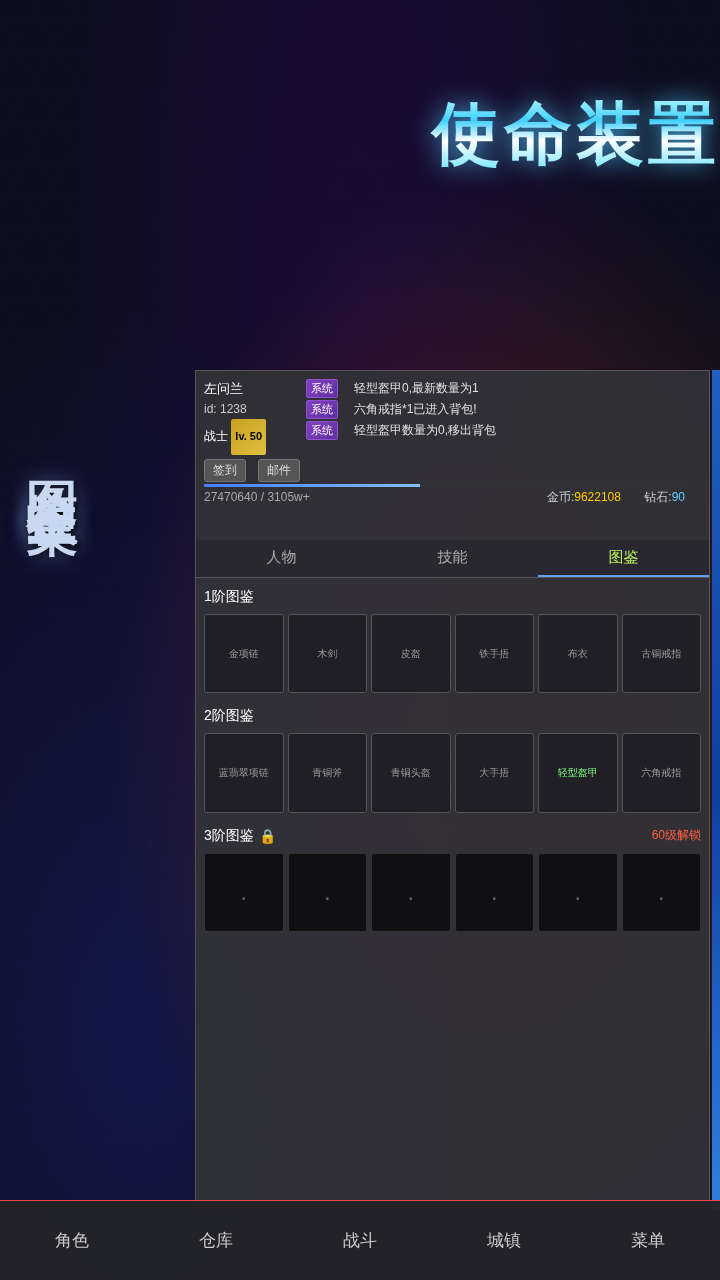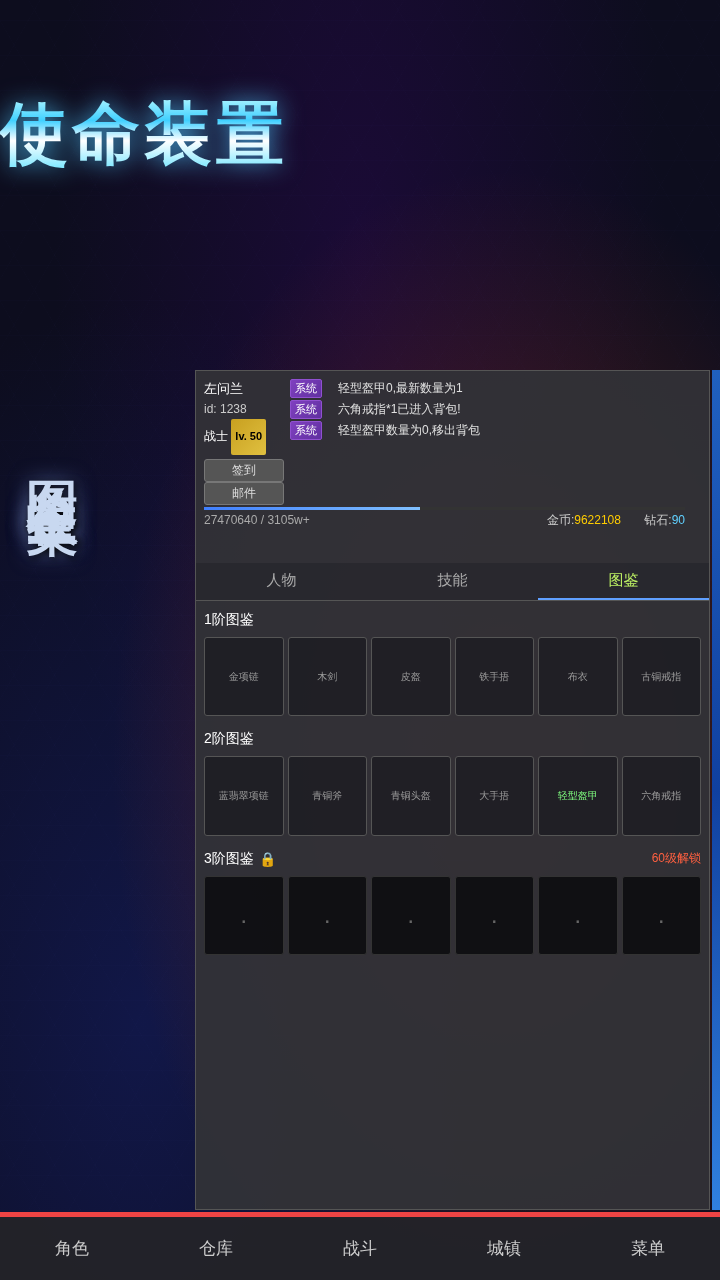--- a/index.html
+++ b/index.html
@@ -31,22 +31,22 @@
       background-image:
         repeating-linear-gradient(0deg, transparent, transparent 34px, rgba(100,100,200,0.15) 35px),
         repeating-linear-gradient(60deg, transparent, transparent 34px, rgba(100,100,200,0.1) 35px),
         repeating-linear-gradient(120deg, transparent, transparent 34px, rgba(100,100,200,0.1) 35px);
     }
 
     
     .title-area {
       position: absolute;
       top: 100px;
-      left: 0; right: 8px;
-      text-align: left;
+      left: 0; right: 0;
+      text-align: right;
       z-index: 5;
     }
     .game-title {
       font-size: 68px;
       font-weight: 900;
       background: linear-gradient(180deg, #a0f0ff 0%, #40d0ff 30%, #ffffff 60%, #80e8ff 100%);
       -webkit-background-clip: text;
       -webkit-text-fill-color: transparent;
       text-shadow: none;
       letter-spacing: 4px;
@@ -108,23 +108,22 @@
       display: inline-block;
       background: linear-gradient(135deg, #c8a020, #e0c040);
       color: #000;
       font-size: 11px;
       font-weight: bold;
       padding: 9px 4px;
       border-radius: 2px;
     }
     .action-buttons {
       display: flex;
-      gap: 0;
+      gap: 12px;
       margin-top: 4px;
-      flex-direction: column;
     }
     .action-btn {
       background: #555;
       color: #ddd;
       border: 1px solid #777;
       font-size: 12px;
       padding: 2px 8px;
       border-radius: 3px;
       cursor: pointer;
     }
@@ -260,24 +259,24 @@
       font-size: 24px;
       color: #666;
       margin-bottom: -8px;
     }
 
     
     .bottom-nav {
       position: absolute;
       bottom: 0;
       left: 0; right: 0;
-      height: 68px;
+      height: 80px;
       background: rgba(35, 35, 40, 0.97);
       display: flex;
-      border-top: 5px solid #ef4444;
+      border-top: 1px solid #ef4444;
       z-index: 20;
     }
     .nav-item {
       flex: 1;
       display: flex;
       align-items: center;
       justify-content: center;
       font-size: 17px;
       color: #ccc;
       cursor: pointer;

